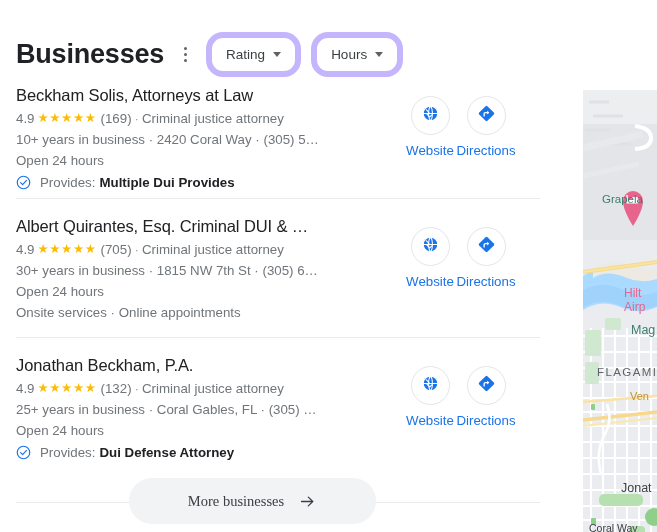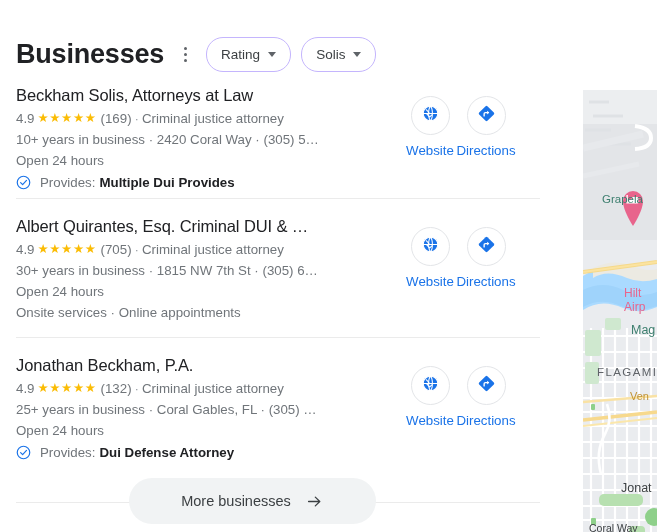--- a/index.html
+++ b/index.html
@@ -80,21 +80,21 @@
     background: #5f6368;
     display: block;
   }
   .chips {
     display: flex;
     gap: 10px;
     margin-left: 9px;
   }
   .chip {
     height: 33px;
-    border: 1px solid #c4b5fd;
+    border: 6px solid #c4b5fd;
     border-radius: 17px;
     background: #fff;
     display: flex;
     align-items: center;
     padding: 0 14px;
     font-size: 13.5px;
     color: #3c4043;
     cursor: pointer;
     white-space: nowrap;
     font-family: "Liberation Sans", sans-serif;
@@ -203,20 +203,21 @@
     background: #ebebeb;
     margin: 0 0 0 16px;
     width: 524px;
   }
 
   
   .more-wrap {
     position: relative;
     height: 48px;
     margin-top: 10px;
+    font-family: Liberation Serif, serif;
   }
   .more-rule {
     position: absolute;
     top: 24px; left: 16px;
     width: 524px; height: 1px;
     background: #ebebeb;
   }
   .more-btn {
     position: absolute;
     top: 0; left: 129px;
@@ -283,21 +284,21 @@
         <span></span>
         <span></span>
       </div>
 
       <div class="chips">
         <div class="chip">
           <span>Rating</span>
           <span class="caret"></span>
         </div>
         <div class="chip">
-          <span>Solis</span>
+          <span>Hours</span>
           <span class="caret"></span>
         </div>
       </div>
     </div>
 
     <div class="list">
 
       <div class="biz">
         <div class="biz-inner">
           <div class="biz-text">

